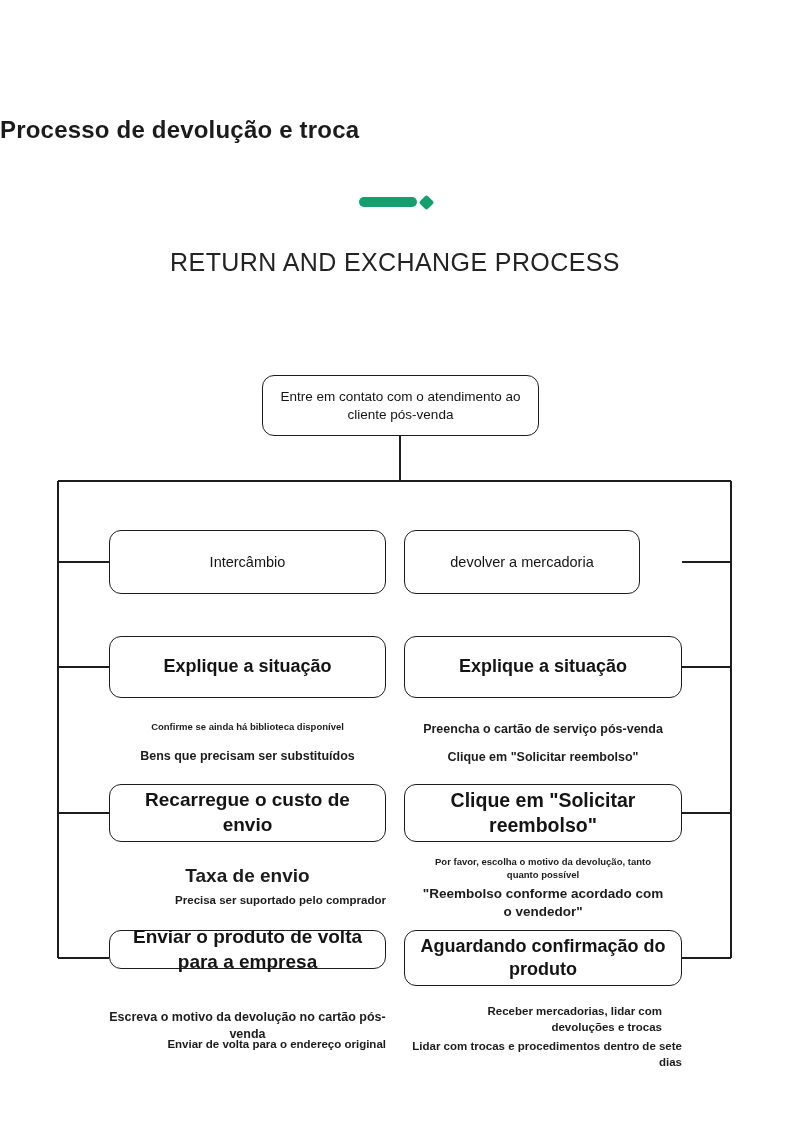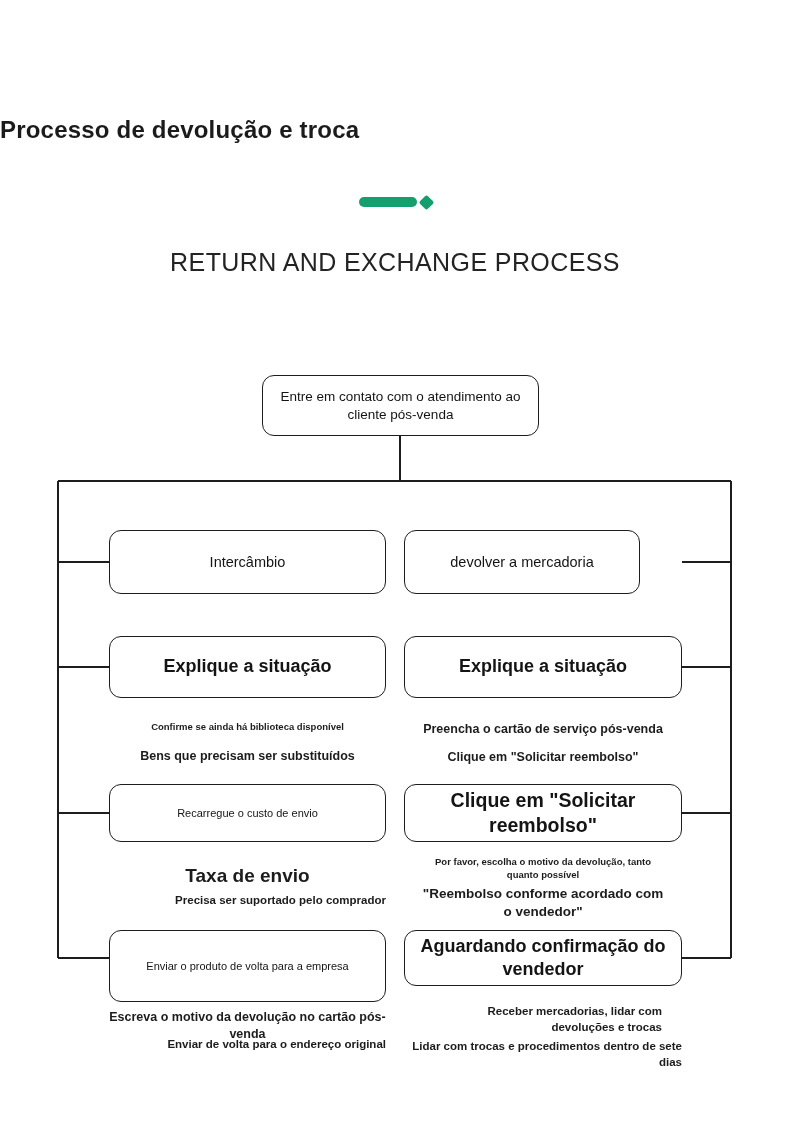--- a/index.html
+++ b/index.html
@@ -97,21 +97,21 @@
     text-align: center;
     color: #1c1c1c;
     line-height: 1.35;
     font-weight: bold;
   }
 
   .t-root   { font-size: 13.5px; }
   .t-md     { font-size: 14.5px; }
   .t-lg     { font-size: 18px; font-weight: 600; }
   .t-xl     { font-size: 19.5px; font-weight: 700; }
-  .t-sm     { font-size: 11px; }
+  .t-sm     { font-size: 19px; font-weight: bold; }
 
   .c-tiny   { font-size: 9.5px; }
   .c-small  { font-size: 11.5px; text-align: right; }
   .c-mid    { font-size: 12.5px; }
   .c-big    { font-size: 19px; font-weight: 700; }
   .c-quote  { font-size: 13.5px; }
 </style>
 </head>
 <body>
 
@@ -161,38 +161,38 @@
   <div class="cap c-tiny" style="left:109px; top:721px; width:277px;">Confirme se ainda há biblioteca disponível</div>
 
   <div class="cap c-mid" style="left:109px; top:748px; width:277px;">Bens que precisam ser substituídos</div>
 
   <div class="node t-sm" style="left:109px; top:784px; width:277px; height:58px;">Recarregue o custo de envio</div>
 
   <div class="cap c-big" style="left:109px; top:863px; width:277px;">Taxa de envio</div>
 
   <div class="cap c-small" style="left:109px; top:893px; width:277px;">Precisa ser suportado pelo comprador</div>
 
-  <div class="node t-sm" style="left:109px; top:930px; width:277px; height:72px;">Enviar o produto de volta para a empresa</div>
+  <div class="node t-sm" style="left:109px; top:930px; width:277px; height:39px;">Enviar o produto de volta para a empresa</div>
 
   <div class="cap c-mid" style="left:100px; top:1009px; width:295px;">Escreva o motivo da devolução no cartão pós-venda</div>
 
   <div class="cap c-small" style="left:109px; top:1037px; width:277px;">Enviar de volta para o endereço original</div>
 
   <div class="node t-md" style="left:404px; top:530px; width:236px; height:64px;">devolver a mercadoria</div>
 
   <div class="node t-lg" style="left:404px; top:636px; width:278px; height:62px;">Explique a situação</div>
 
   <div class="cap c-mid" style="left:404px; top:721px; width:278px;">Preencha o cartão de serviço pós-venda</div>
 
   <div class="cap c-mid" style="left:404px; top:749px; width:278px;">Clique em "Solicitar reembolso"</div>
 
   <div class="node t-xl" style="left:404px; top:784px; width:278px; height:58px;">Clique em "Solicitar reembolso"</div>
 
   <div class="cap c-tiny" style="left:434px; top:856px; width:218px;">Por favor, escolha o motivo da devolução, tanto quanto possível</div>
 
   <div class="cap c-quote" style="left:420px; top:885px; width:246px;">"Reembolso conforme acordado com o vendedor"</div>
 
-  <div class="node t-lg" style="left:404px; top:930px; width:278px; height:56px;">Aguardando confirmação do vendedor</div>
+  <div class="node t-lg" style="left:404px; top:930px; width:278px; height:56px;">Aguardando confirmação do produto</div>
 
   <div class="cap c-small" style="left:424px; top:1004px; width:238px;">Receber mercadorias, lidar com devoluções e trocas</div>
 
   <div class="cap c-small" style="left:404px; top:1039px; width:278px;">Lidar com trocas e procedimentos dentro de sete dias</div>
 </div>
 
 </body></html>

